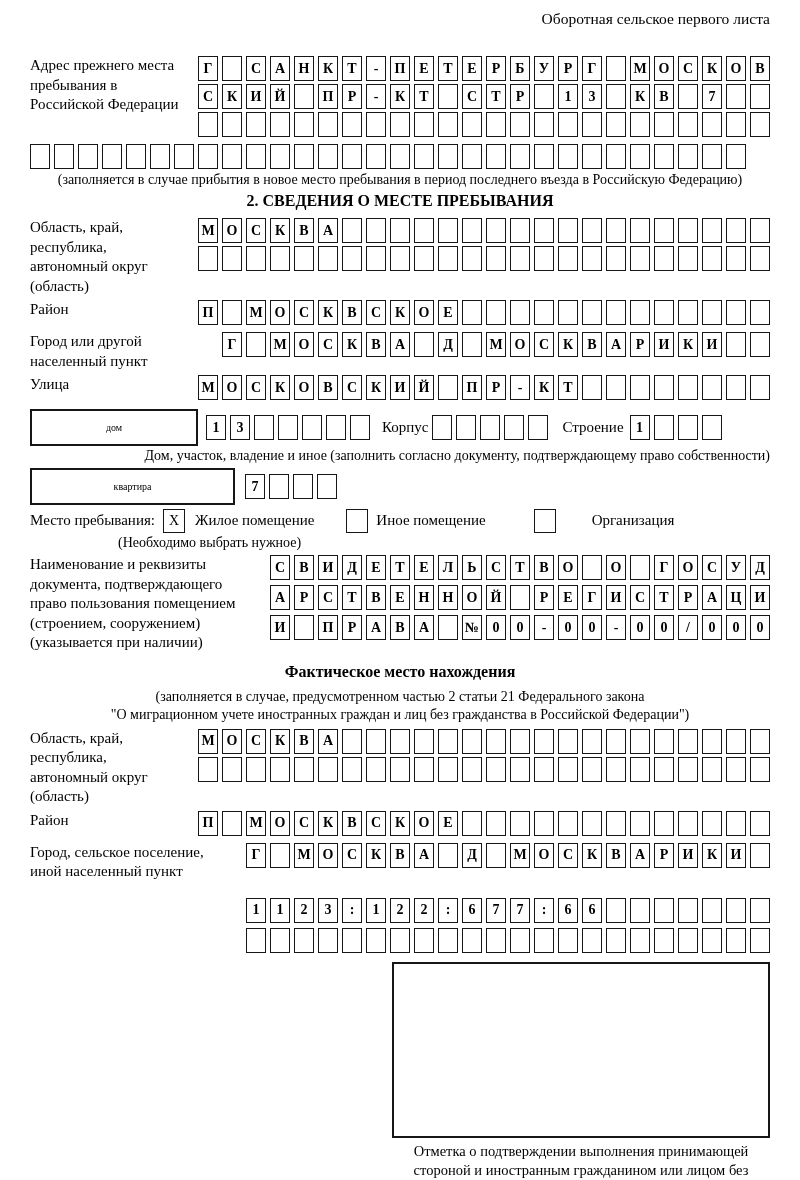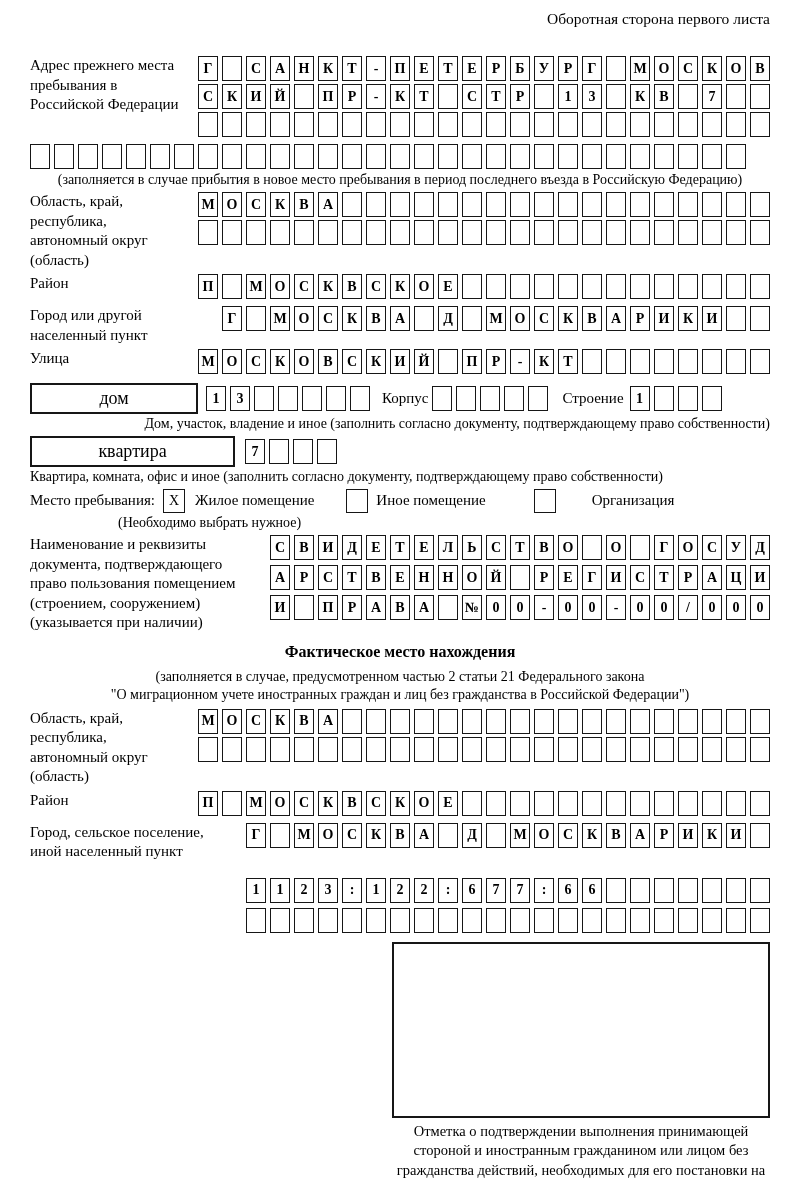--- a/index.html
+++ b/index.html
@@ -9,36 +9,36 @@
   .hdr{text-align:right;font-size:15.5px;margin-bottom:28px;}
   .field{display:flex;align-items:flex-start;margin-bottom:4px;gap:7px;}
   .flabel{font-size:15px;line-height:1.3;flex:none;}
   .rows{margin-left:auto;}
   .cellrow{display:flex;gap:4px;margin-bottom:3px;margin-left:auto;justify-content:flex-end;}
   .cellrow .cell{box-sizing:border-box;flex:none;width:20px;height:25px;border:1.8px solid #161616;
         display:flex;align-items:center;justify-content:center;
         font-size:14px;font-weight:bold;background:#fff;}
   .note{font-size:14px;text-align:center;margin:2px 0 4px 0;}
   .sect-title{font-size:16px;font-weight:bold;text-align:center;margin:4px 0 8px 0;}
-  .typebox{box-sizing:border-box;border:2px solid #161616;height:31px;display:flex;align-items:center;
-        justify-content:center;font-size:18px;flex:none;}
+  .typebox{box-sizing:border-box;border:2px solid #161616;height:37px;display:flex;align-items:center;
+        justify-content:center;font-size:10px;flex:none;}
   .inline{display:flex;align-items:center;}
   .chk{box-sizing:border-box;width:22px;height:24px;border:1.8px solid #161616;display:flex;
         align-items:center;justify-content:center;font-size:14px;flex:none;}
   .stamp-wrap{display:flex;justify-content:flex-end;margin-top:6px;}
   .stamp-col{width:378px;}
   .stamp-box{box-sizing:border-box;width:378px;height:176px;border:2px solid #161616;background:#fff;}
   .stamp-caption{font-size:14.5px;line-height:1.35;text-align:center;margin-top:4px;}
 </style>
 </head>
 <body>
 
 <div class="page">
 
-  <div class="hdr">Оборотная сторона первого листа</div>
+  <div class="hdr">Оборотная сельское первого листа</div>
 
   <div class="field">
     <div class="flabel" style="width:150px;">Адрес прежнего места пребывания в Российской Федерации</div>
     <div class="rows">
       <div class="cellrow">
           <span class="cell">Г</span>
           <span class="cell"></span>
           <span class="cell">С</span>
           <span class="cell">А</span>
           <span class="cell">Н</span>
@@ -143,20 +143,21 @@
       <span class="cell"></span>
       <span class="cell"></span>
       <span class="cell"></span>
       <span class="cell"></span>
       <span class="cell"></span>
       <span class="cell"></span>
       <span class="cell"></span>
     </div>
   <div class="note">(заполняется в случае прибытия в новое место пребывания в период последнего въезда в Российскую Федерацию)</div>
 
+  <div class="sect-title">2. СВЕДЕНИЯ О МЕСТЕ ПРЕБЫВАНИЯ</div>
 
   <div class="field">
     <div class="flabel" style="width:118px;">Область, край, республика, автономный округ (область)</div>
     <div class="rows">
       <div class="cellrow">
           <span class="cell">М</span>
           <span class="cell">О</span>
           <span class="cell">С</span>
           <span class="cell">К</span>
           <span class="cell">В</span>
@@ -329,21 +330,20 @@
 
   <div class="inline">
     <div class="typebox" style="width:205px;">квартира</div>
     <div class="cellrow" style="margin:0 0 0 10px;">
         <span class="cell">7</span>
         <span class="cell"></span>
         <span class="cell"></span>
         <span class="cell"></span>
       </div>
   </div>
-  <div class="note" style="text-align:left;">Квартира, комната, офис и иное (заполнить согласно документу, подтверждающему право собственности)</div>
 
   <div class="inline" style="margin-top:4px;">
     <div class="flabel">Место пребывания:</div>
     <div class="chk" style="margin-left:8px;">X</div>
     <div class="flabel" style="margin-left:10px;">Жилое помещение</div>
     <div class="chk" style="margin-left:32px;"></div>
     <div class="flabel" style="margin-left:8px;">Иное помещение</div>
     <div class="chk" style="margin-left:48px;"></div>
     <div class="flabel" style="margin-left:36px;">Организация</div>
   </div>

